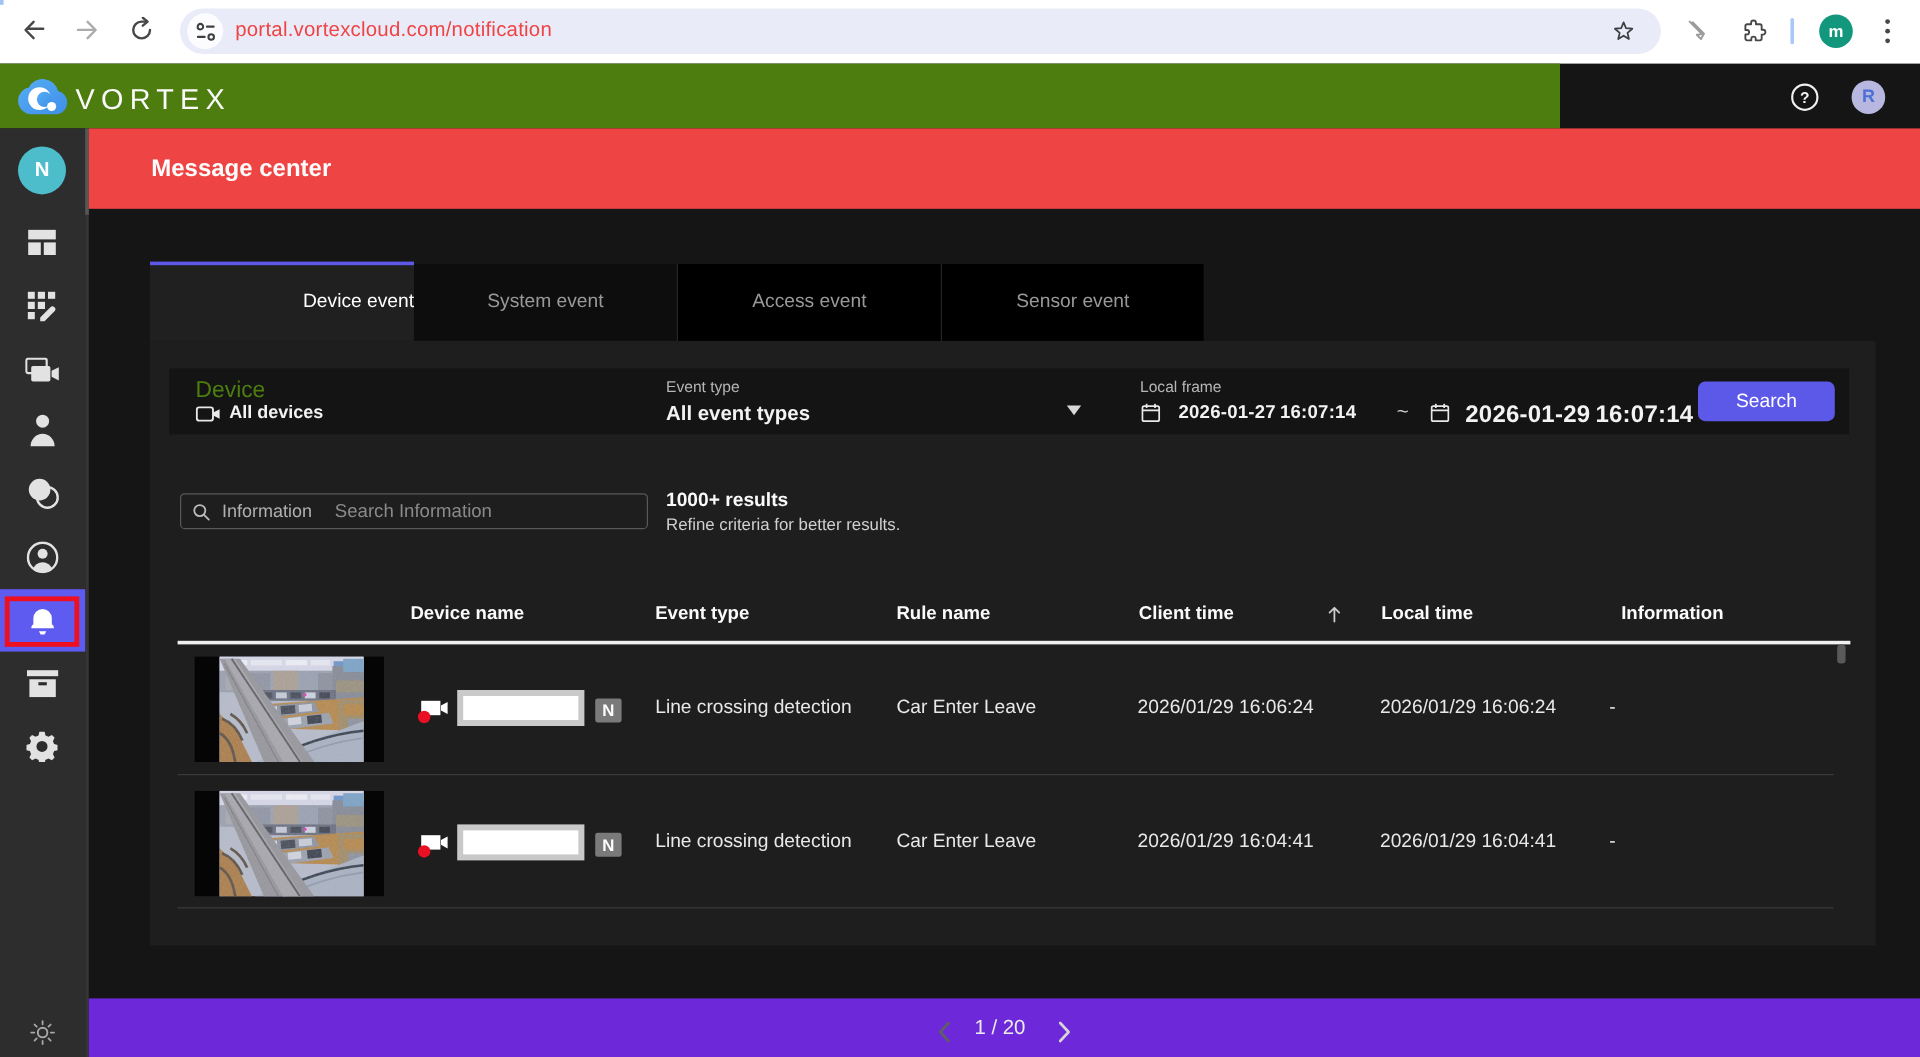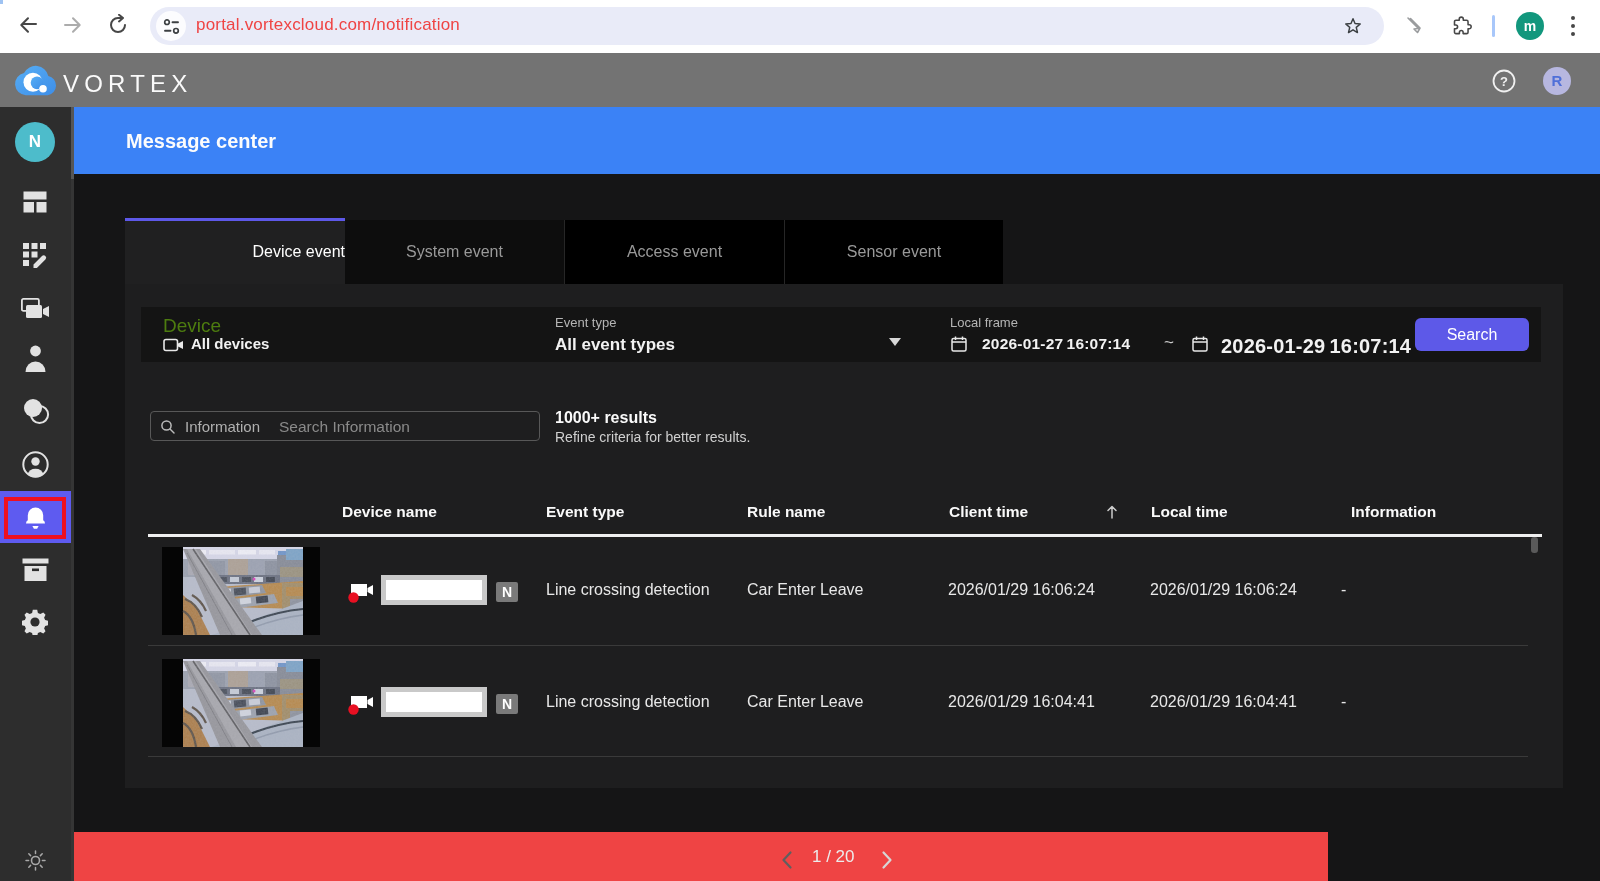--- a/index.html
+++ b/index.html
@@ -49,21 +49,21 @@
     <path d="M9 4.5 a2.2 2.2 0 0 1 4.4 0 v1.2 h3.6 a1.6 1.6 0 0 1 1.6 1.6 v3.4 h1.2 a2.2 2.2 0 0 1 0 4.4 h-1.2 v3.6 a1.6 1.6 0 0 1 -1.6 1.6 h-3.8 v-1.4 a2 2 0 0 0 -4 0 v1.4 h-3.8 a1.6 1.6 0 0 1 -1.6 -1.6 v-3.8 h1.4 a2 2 0 0 0 0 -4 h-1.4 v-3.6 a1.6 1.6 0 0 1 1.6 -1.6 h3.6 z" stroke="#474747" stroke-width="1.7" fill="none" stroke-linejoin="round"></path>
   </svg>
 
   <div class="abs" style="left:1492px;top:15px;width:3px;height:22px;background:#a8c7fa;border-radius:2px;"></div>
 
   <div class="abs" style="left:1516px;top:12px;width:28px;height:28px;border-radius:50%;background:#12977d;color:#fff;font-size:14px;font-weight:bold;text-align:center;line-height:28px;">m</div>
 
   <div class="abs" style="left:1571px;top:16px;width:4px;height:4px;border-radius:50%;background:#474747;box-shadow:0 8px 0 #474747, 0 16px 0 #474747;"></div>
 </div>
 
-<div class="abs" id="appheader" style="left:0;top:53px;width:1600px;height:54px;background:#737373;">
+<div class="abs" id="appheader" style="left:0;top:53px;width:1300px;height:54px;background:#4d7c0f;">
 
   <svg class="abs" style="left:14px;top:9px;" width="45" height="38" viewBox="0 0 38 32">
     <defs>
       <linearGradient id="cg" x1="0" y1="0" x2="1" y2="1">
         <stop offset="0" stop-color="#57aef5"></stop>
         <stop offset="1" stop-color="#3e8ee8"></stop>
       </linearGradient>
     </defs>
     <path d="M10 28 a9.5 9.5 0 0 1 -1.5 -18.8 a11 11 0 0 1 20.5 2.5 a8.3 8.3 0 0 1 -0.5 16.3 z" fill="url(#cg)"></path>
     <circle cx="16" cy="17" r="8" fill="#ffffff"></circle>
@@ -143,21 +143,21 @@
   <circle cx="13" cy="13" r="4.6" fill="#2d2d2d"></circle>
 </svg>
 
 <svg class="abs" style="left:25px;top:850px;" width="21" height="21" viewBox="0 0 21 21">
   <circle cx="10.5" cy="10.5" r="4" stroke="#a8a8a8" stroke-width="1.6" fill="none"></circle>
   <g stroke="#a8a8a8" stroke-width="1.5" stroke-linecap="round">
     <path d="M10.5 1 v2.6 M10.5 17.4 v2.6 M1 10.5 h2.6 M17.4 10.5 h2.6 M3.8 3.8 l1.8 1.8 M15.4 15.4 l1.8 1.8 M3.8 17.2 l1.8 -1.8 M15.4 5.6 l1.8 -1.8"></path>
   </g>
 </svg>
 
-<div class="abs" id="titleband" style="left:74px;top:107px;width:1526px;height:67px;background:#3b82f6;">
+<div class="abs" id="titleband" style="left:74px;top:107px;width:1526px;height:67px;background:#ef4444;">
   <div class="abs" style="left:52px;top:23px;font-size:20px;font-weight:bold;color:#fcfcfc;">Message center</div>
 </div>
 
 <div class="abs" id="card" style="left:125px;top:284px;width:1438px;height:504px;background:#1e1e1f;"></div>
 
 <div class="abs" style="left:125px;top:218px;width:220px;height:66px;background:#202021;border-top:3px solid #5d58e8;"></div>
 <div class="abs" style="left:125px;top:218px;width:220px;height:66px;color:#fff;font-size:16px;text-align:right;line-height:68px;">Device event</div>
 <div class="abs" style="left:345px;top:220px;width:220px;height:64px;background:#0d0d0d;color:#999;font-size:16px;text-align:center;line-height:64px;border-right:1px solid #262626;">System event</div>
 <div class="abs" style="left:565px;top:220px;width:220px;height:64px;background:#000000;color:#999;font-size:16px;text-align:center;line-height:64px;border-right:1px solid #262626;">Access event</div>
 <div class="abs" style="left:785px;top:220px;width:218px;height:64px;background:#000000;color:#999;font-size:16px;text-align:center;line-height:64px;">Sensor event</div>
@@ -298,21 +298,21 @@
 <div class="abs" style="left:496px;top:694px;width:22px;height:20px;border-radius:2px;background:#7a7a7a;color:#fff;font-size:14px;font-weight:bold;text-align:center;line-height:20px;">N</div>
 <div class="abs" style="left:546px;top:693px;font-size:16px;color:#e8e8e8;">Line crossing detection</div>
 <div class="abs" style="left:747px;top:693px;font-size:16px;color:#e8e8e8;">Car Enter Leave</div>
 <div class="abs" style="left:948px;top:693px;font-size:16px;color:#e8e8e8;">2026/01/29 16:04:41</div>
 <div class="abs" style="left:1150px;top:693px;font-size:16px;color:#e8e8e8;">2026/01/29 16:04:41</div>
 <div class="abs" style="left:1341px;top:693px;font-size:16px;color:#e8e8e8;">-</div>
 <div class="abs" style="left:148px;top:756px;width:1380px;height:1px;background:#3a3a3a;"></div>
 
 <div class="abs" style="left:1531px;top:537px;width:7px;height:16px;border-radius:3px;background:#5a5a5a;"></div>
 
-<div class="abs" style="left:74px;top:832px;width:1254px;height:49px;background:#ef4444;">
+<div class="abs" style="left:74px;top:832px;width:1526px;height:49px;background:#6d28d9;">
   <svg class="abs" style="left:706px;top:18px;" width="14" height="20" viewBox="0 0 14 20">
       <path d="M10.5 2.5 L3.5 10 L10.5 17.5" stroke="#5f5f5f" stroke-width="2.2" fill="none" stroke-linecap="round" stroke-linejoin="round"></path>
     </svg>
   <div class="abs" style="left:738px;top:15px;font-size:17px;color:#ececec;">1 / 20</div>
   <svg class="abs" style="left:806px;top:18px;" width="14" height="20" viewBox="0 0 14 20">
       <path d="M3.5 2.5 L10.5 10 L3.5 17.5" stroke="#d6d6d6" stroke-width="2.2" fill="none" stroke-linecap="round" stroke-linejoin="round"></path>
     </svg>
 </div>
 
 </body></html>

